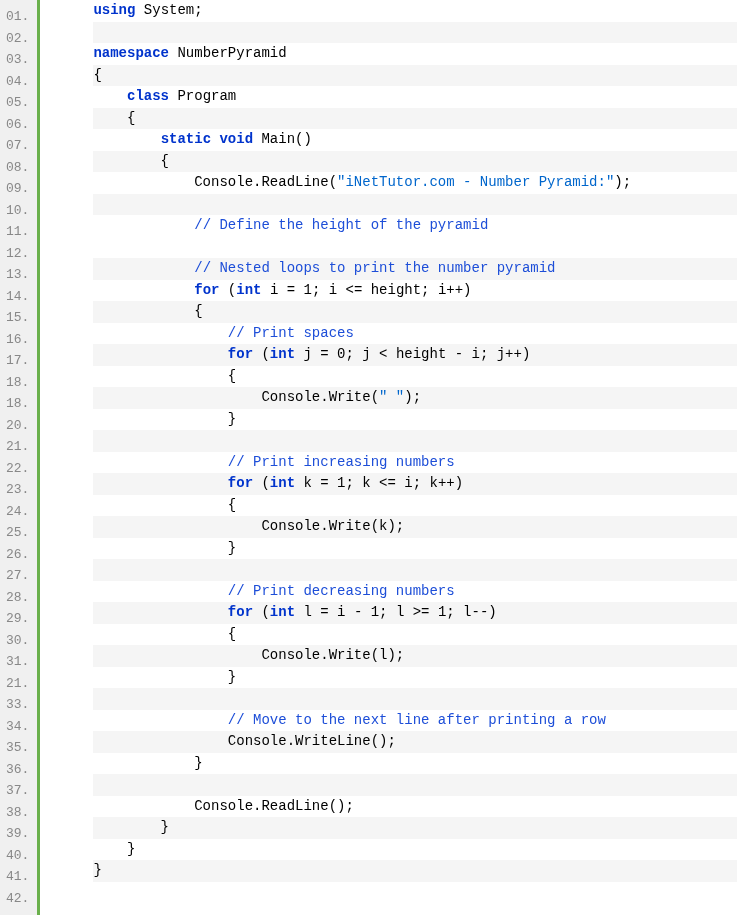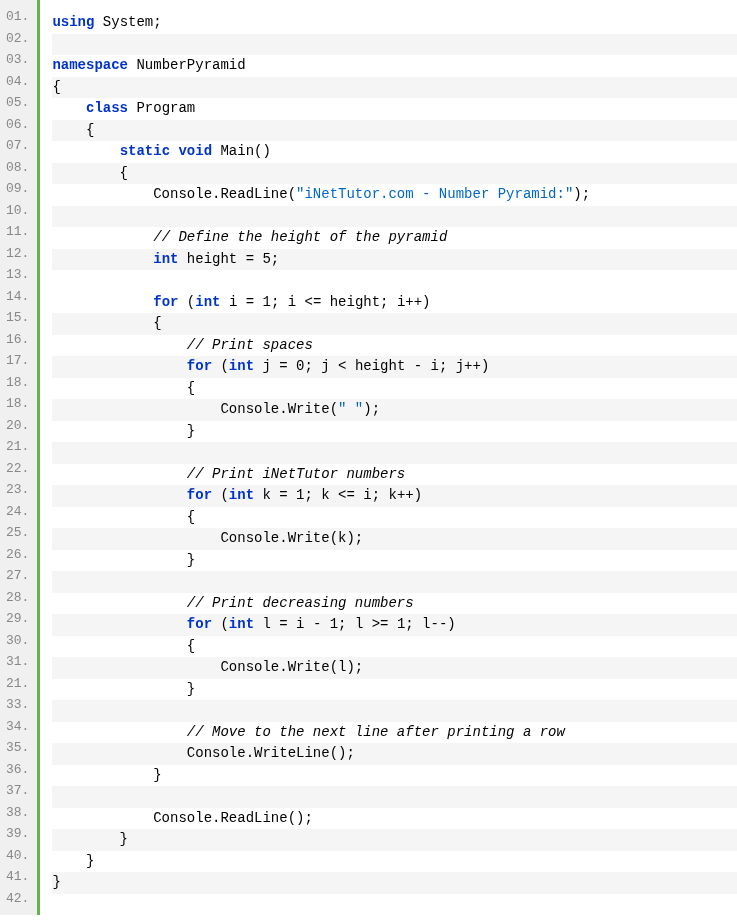--- a/index.html
+++ b/index.html
@@ -21,34 +21,35 @@
     .line-num {
       color: #888;
       text-align: right;
       padding: 0 8px 0 6px;
       height: 21.5px;
       line-height: 21.5px;
       font-size: 13px;
     }
     .code-area {
       flex: 1;
-      padding: 12px 0 2px 12px;
+      padding: 0 0 2px 12px;
+      margin-left: 41px;
     }
     .code-line {
       height: 21.5px;
       line-height: 21.5px;
       white-space: pre;
       color: #000;
     }
     .code-line.stripe {
       background: #f5f5f5;
     }
     .kw { color: #0033cc; font-weight: bold; }
     .str { color: #0066cc; }
-    .cmt { color: #000000; font-style: italic; }
+    .cmt { color: #1d4ed8; }
   </style>
 </head>
 <body>
 
 <div class="code-container">
   <div class="gutter" id="gutter">
       <div class="line-num">01.</div>
       <div class="line-num">02.</div>
       <div class="line-num">03.</div>
       <div class="line-num">04.</div>
@@ -96,31 +97,31 @@
       <div class="code-line stripe"></div>
       <div class="code-line"><span class="kw">namespace</span><span> NumberPyramid</span></div>
       <div class="code-line stripe"><span>{</span></div>
       <div class="code-line"><span>    </span><span class="kw">class</span><span> Program</span></div>
       <div class="code-line stripe"><span>    {</span></div>
       <div class="code-line"><span>        </span><span class="kw">static</span><span> </span><span class="kw">void</span><span> Main()</span></div>
       <div class="code-line stripe"><span>        {</span></div>
       <div class="code-line"><span>            Console.ReadLine(</span><span class="str">"iNetTutor.com - Number Pyramid:"</span><span>);</span></div>
       <div class="code-line stripe"></div>
       <div class="code-line"><span>            </span><span class="cmt">// Define the height of the pyramid</span></div>
-      <div class="code-line stripe"><span>            </span><span class="kw">int</span><span> height = 5;</span></div>
       <div class="code-line"></div>
+      <div class="code-line stripe"><span>            </span><span class="cmt">// Nested loops to print the number pyramid</span></div>
       <div class="code-line"><span>            </span><span class="kw">for</span><span> (</span><span class="kw">int</span><span> i = 1; i &lt;= height; i++)</span></div>
       <div class="code-line stripe"><span>            {</span></div>
       <div class="code-line"><span>                </span><span class="cmt">// Print spaces</span></div>
       <div class="code-line stripe"><span>                </span><span class="kw">for</span><span> (</span><span class="kw">int</span><span> j = 0; j &lt; height - i; j++)</span></div>
       <div class="code-line"><span>                {</span></div>
       <div class="code-line stripe"><span>                    Console.Write(</span><span class="str">" "</span><span>);</span></div>
       <div class="code-line"><span>                }</span></div>
       <div class="code-line stripe"></div>
-      <div class="code-line"><span>                </span><span class="cmt">// Print iNetTutor numbers</span></div>
+      <div class="code-line"><span>                </span><span class="cmt">// Print increasing numbers</span></div>
       <div class="code-line stripe"><span>                </span><span class="kw">for</span><span> (</span><span class="kw">int</span><span> k = 1; k &lt;= i; k++)</span></div>
       <div class="code-line"><span>                {</span></div>
       <div class="code-line stripe"><span>                    Console.Write(k);</span></div>
       <div class="code-line"><span>                }</span></div>
       <div class="code-line stripe"></div>
       <div class="code-line"><span>                </span><span class="cmt">// Print decreasing numbers</span></div>
       <div class="code-line stripe"><span>                </span><span class="kw">for</span><span> (</span><span class="kw">int</span><span> l = i - 1; l &gt;= 1; l--)</span></div>
       <div class="code-line"><span>                {</span></div>
       <div class="code-line stripe"><span>                    Console.Write(l);</span></div>
       <div class="code-line"><span>                }</span></div>

